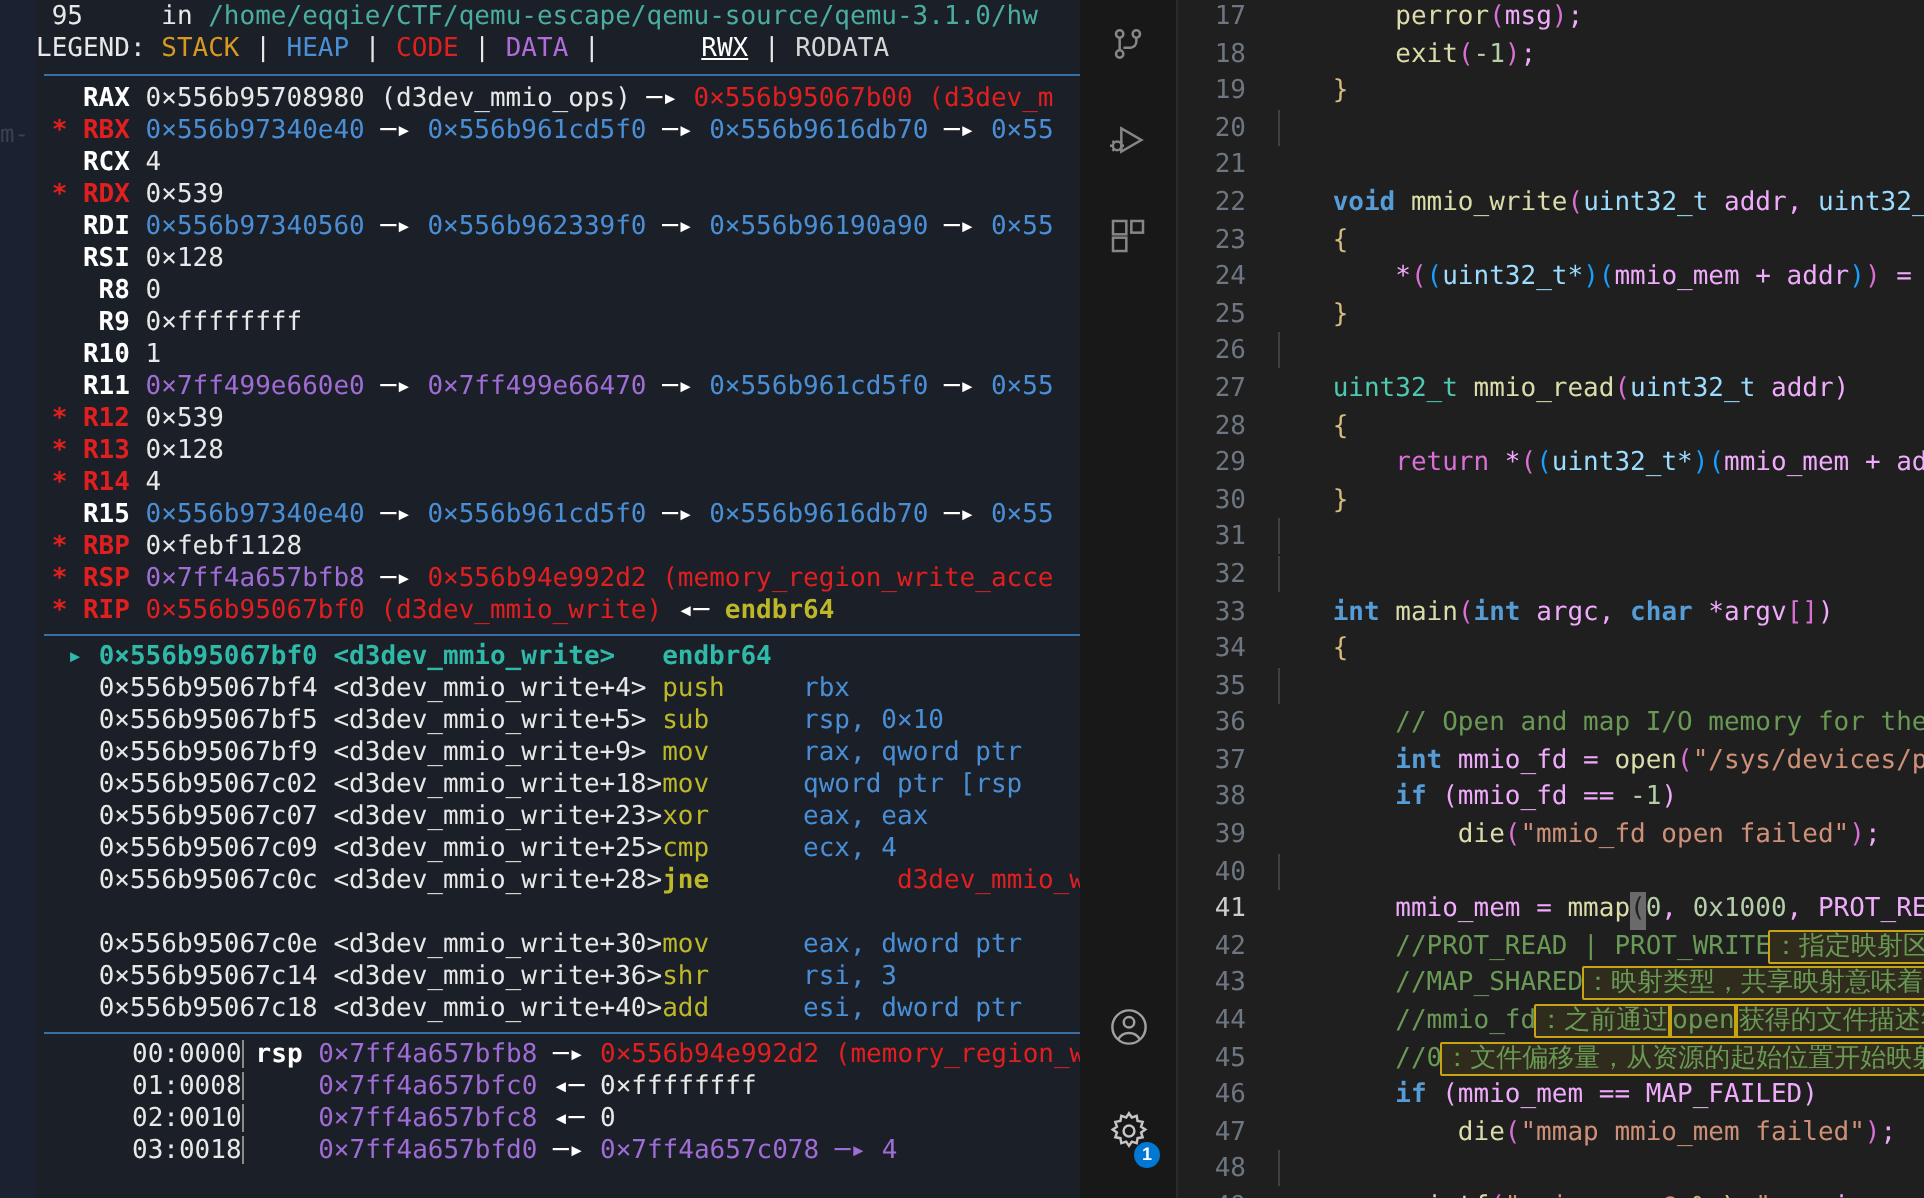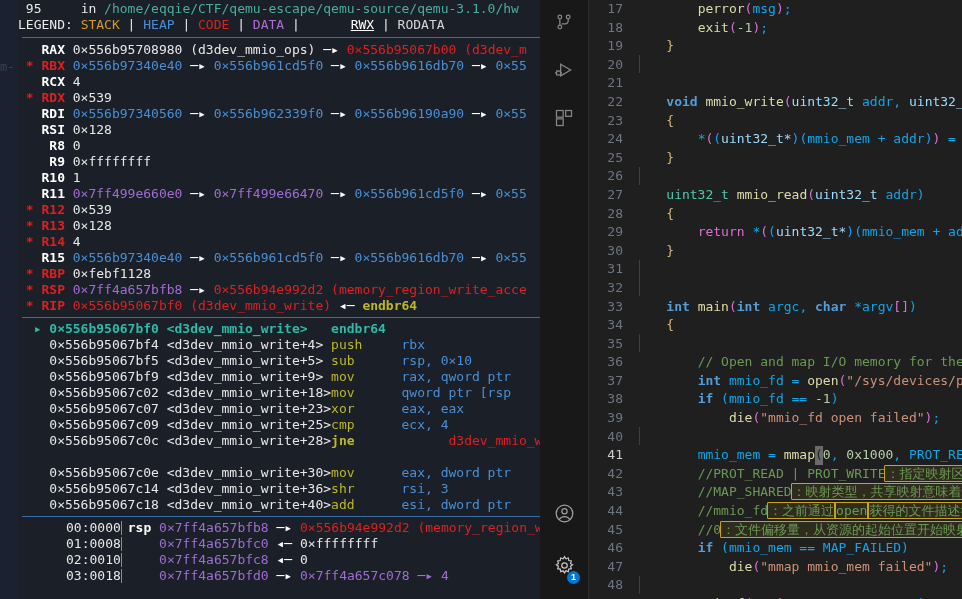--- a/index.html
+++ b/index.html
@@ -166,21 +166,21 @@
     vertical-align: -4px;
     margin-right: 0px;
   }
 
   .k-kw      { color: #569cd6; font-weight: bold; }     
   .k-type    { color: #4ec9b0; }     
   .k-fn      { color: #dcdcaa; }     
   .k-str     { color: #ce9178; }     
   .k-num     { color: #b5cea8; }     
   .k-cmt     { color: #6a9955; }     
-  .k-plain   { color: #0ea5e9; }
+  .k-plain   { color: #f0abfc; }
   .k-brace1  { color: #d7ba7d; }
   .k-paren1  { color: #da70d6; }
   .k-paren2  { color: #179fff; }
   .k-var     { color: #9cdcfe; }
   .k-esc     { color: #d7ba7d; }
 
   .cursor-block {
     display: inline-block;
     background: #6a6a6a;
     color: #1f1f1f;

